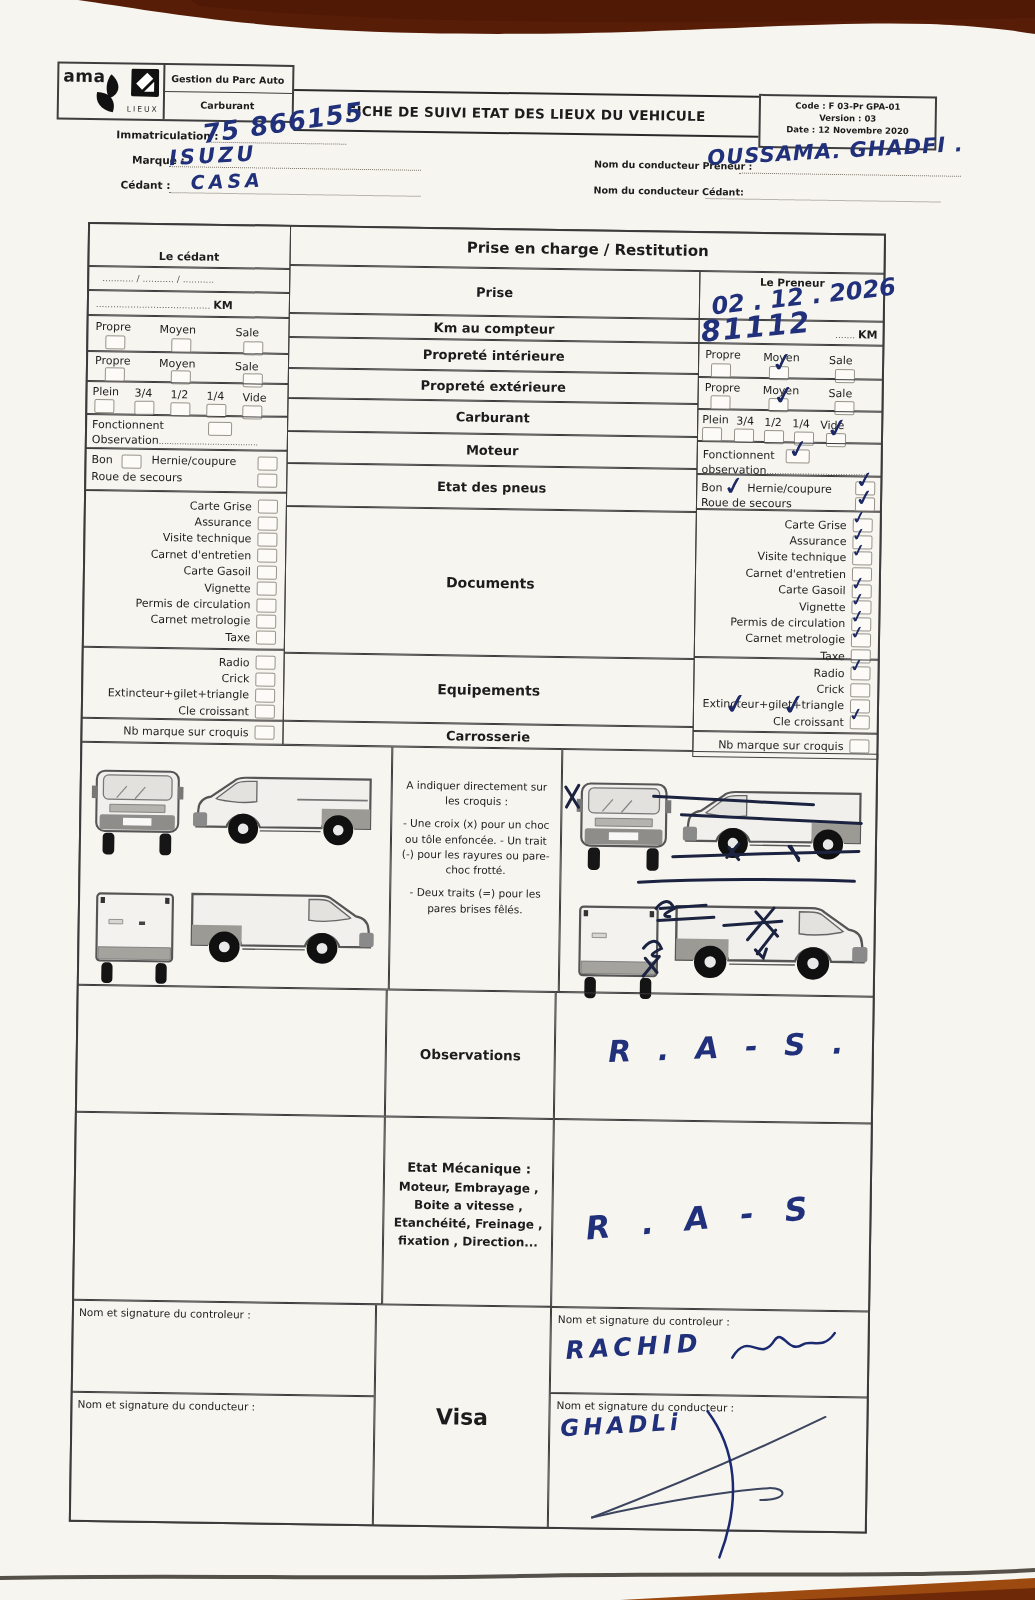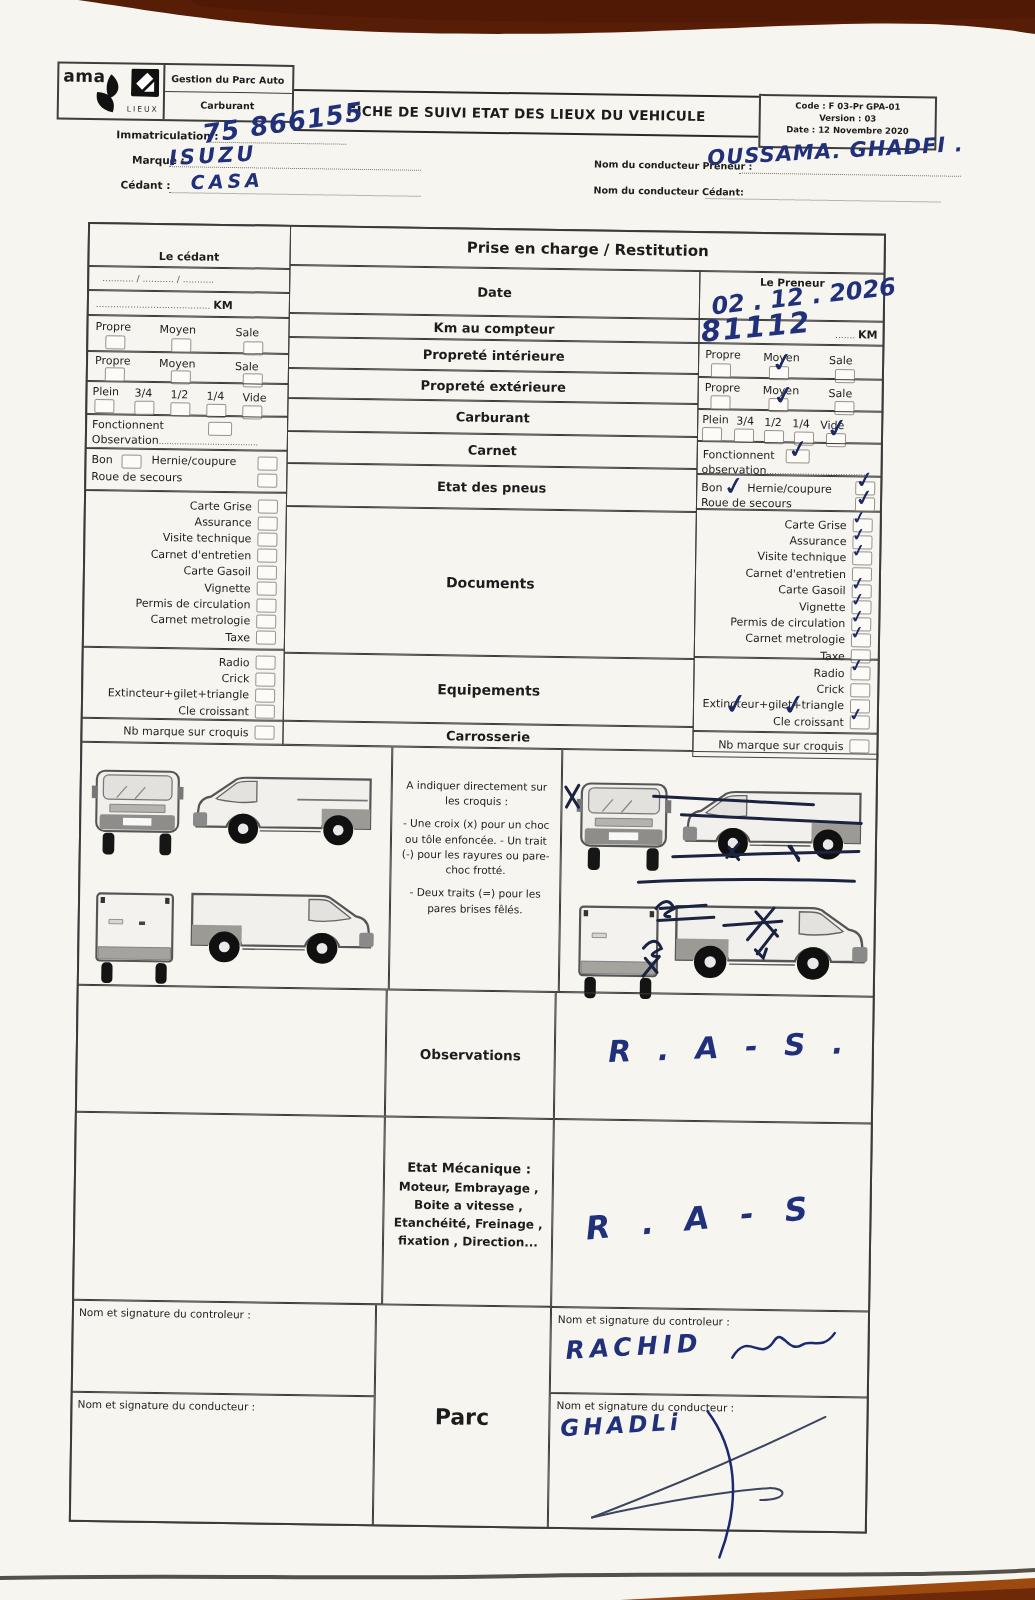--- a/index.html
+++ b/index.html
@@ -211,36 +211,36 @@
         </div>
     </div>
     <div class="cell" style="left:88px;top:718px;width:203px;height:24px;">
       <div class="doc-row" style="margin-top:3px;">
         <span class="dlbl">Nb marque sur croquis</span>
         <span class="bx"></span>
       </div>
     </div>
 
     <div class="ml" style="left:290px;top:262px;width:411px;height:48px;">
-        <span>Date</span>
+        <span>Prise</span>
       </div>
     <div class="ml" style="left:290px;top:310px;width:411px;height:24px;">
         <span>Km au compteur</span>
       </div>
     <div class="ml" style="left:290px;top:334px;width:411px;height:31px;">
         <span>Propreté intérieure</span>
       </div>
     <div class="ml" style="left:290px;top:365px;width:411px;height:30px;">
         <span>Propreté extérieure</span>
       </div>
     <div class="ml" style="left:290px;top:395px;width:411px;height:33px;">
         <span>Carburant</span>
       </div>
     <div class="ml" style="left:290px;top:428px;width:411px;height:32px;">
-        <span>Carnet</span>
+        <span>Moteur</span>
       </div>
     <div class="ml" style="left:290px;top:460px;width:411px;height:43px;">
         <span>Etat des pneus</span>
       </div>
     <div class="ml" style="left:290px;top:503px;width:411px;height:147px;font-size:14px;">
         <span>Documents</span>
       </div>
     <div class="ml" style="left:290px;top:650px;width:411px;height:68px;font-size:14px;">
         <span>Equipements</span>
       </div>
@@ -542,21 +542,21 @@
     <div class="cell" style="left:567px;top:1112px;width:319px;height:188px;"></div>
     <span class="hw" style="left:600px;top:1190px;font-size:32px;font-weight:700;letter-spacing:10px;transform:rotate(-6deg);">R .  A -  S</span>
 
     <div class="cell" style="left:88px;top:1300px;width:304px;height:92px;">
       <span class="lb" style="left:6px;top:5px;font-size:10.5px;">Nom et signature du controleur :</span>
     </div>
     <div class="cell" style="left:88px;top:1392px;width:304px;height:130px;">
       <span class="lb" style="left:6px;top:5px;font-size:10.5px;">Nom et signature du conducteur :</span>
     </div>
     <div class="ml" style="left:392px;top:1300px;width:175px;height:222px;font-size:22px;">
-      <span>Parc</span>
+      <span>Visa</span>
     </div>
     <div class="cell" style="left:567px;top:1300px;width:319px;height:86px;">
       <span class="lb" style="left:6px;top:5px;font-size:10.5px;">Nom et signature du controleur :</span>
     </div>
     <span class="hw" style="left:582px;top:1324px;font-size:25px;font-weight:700;letter-spacing:5px;transform:rotate(-4deg);">RACHID</span>
     <svg class="abs" style="left:745px;top:1312px;" width="110" height="50" viewBox="0 0 110 50">
       <path d="M4,36 C20,8 32,42 46,18 C54,6 60,32 74,22 C82,16 94,28 106,10" stroke="#1b2a70" stroke-width="2.5" fill="none" stroke-linecap="round"></path>
     </svg>
     <div class="cell" style="left:567px;top:1386px;width:319px;height:136px;">
       <span class="lb" style="left:6px;top:5px;font-size:10.5px;">Nom et signature du conducteur :</span>

